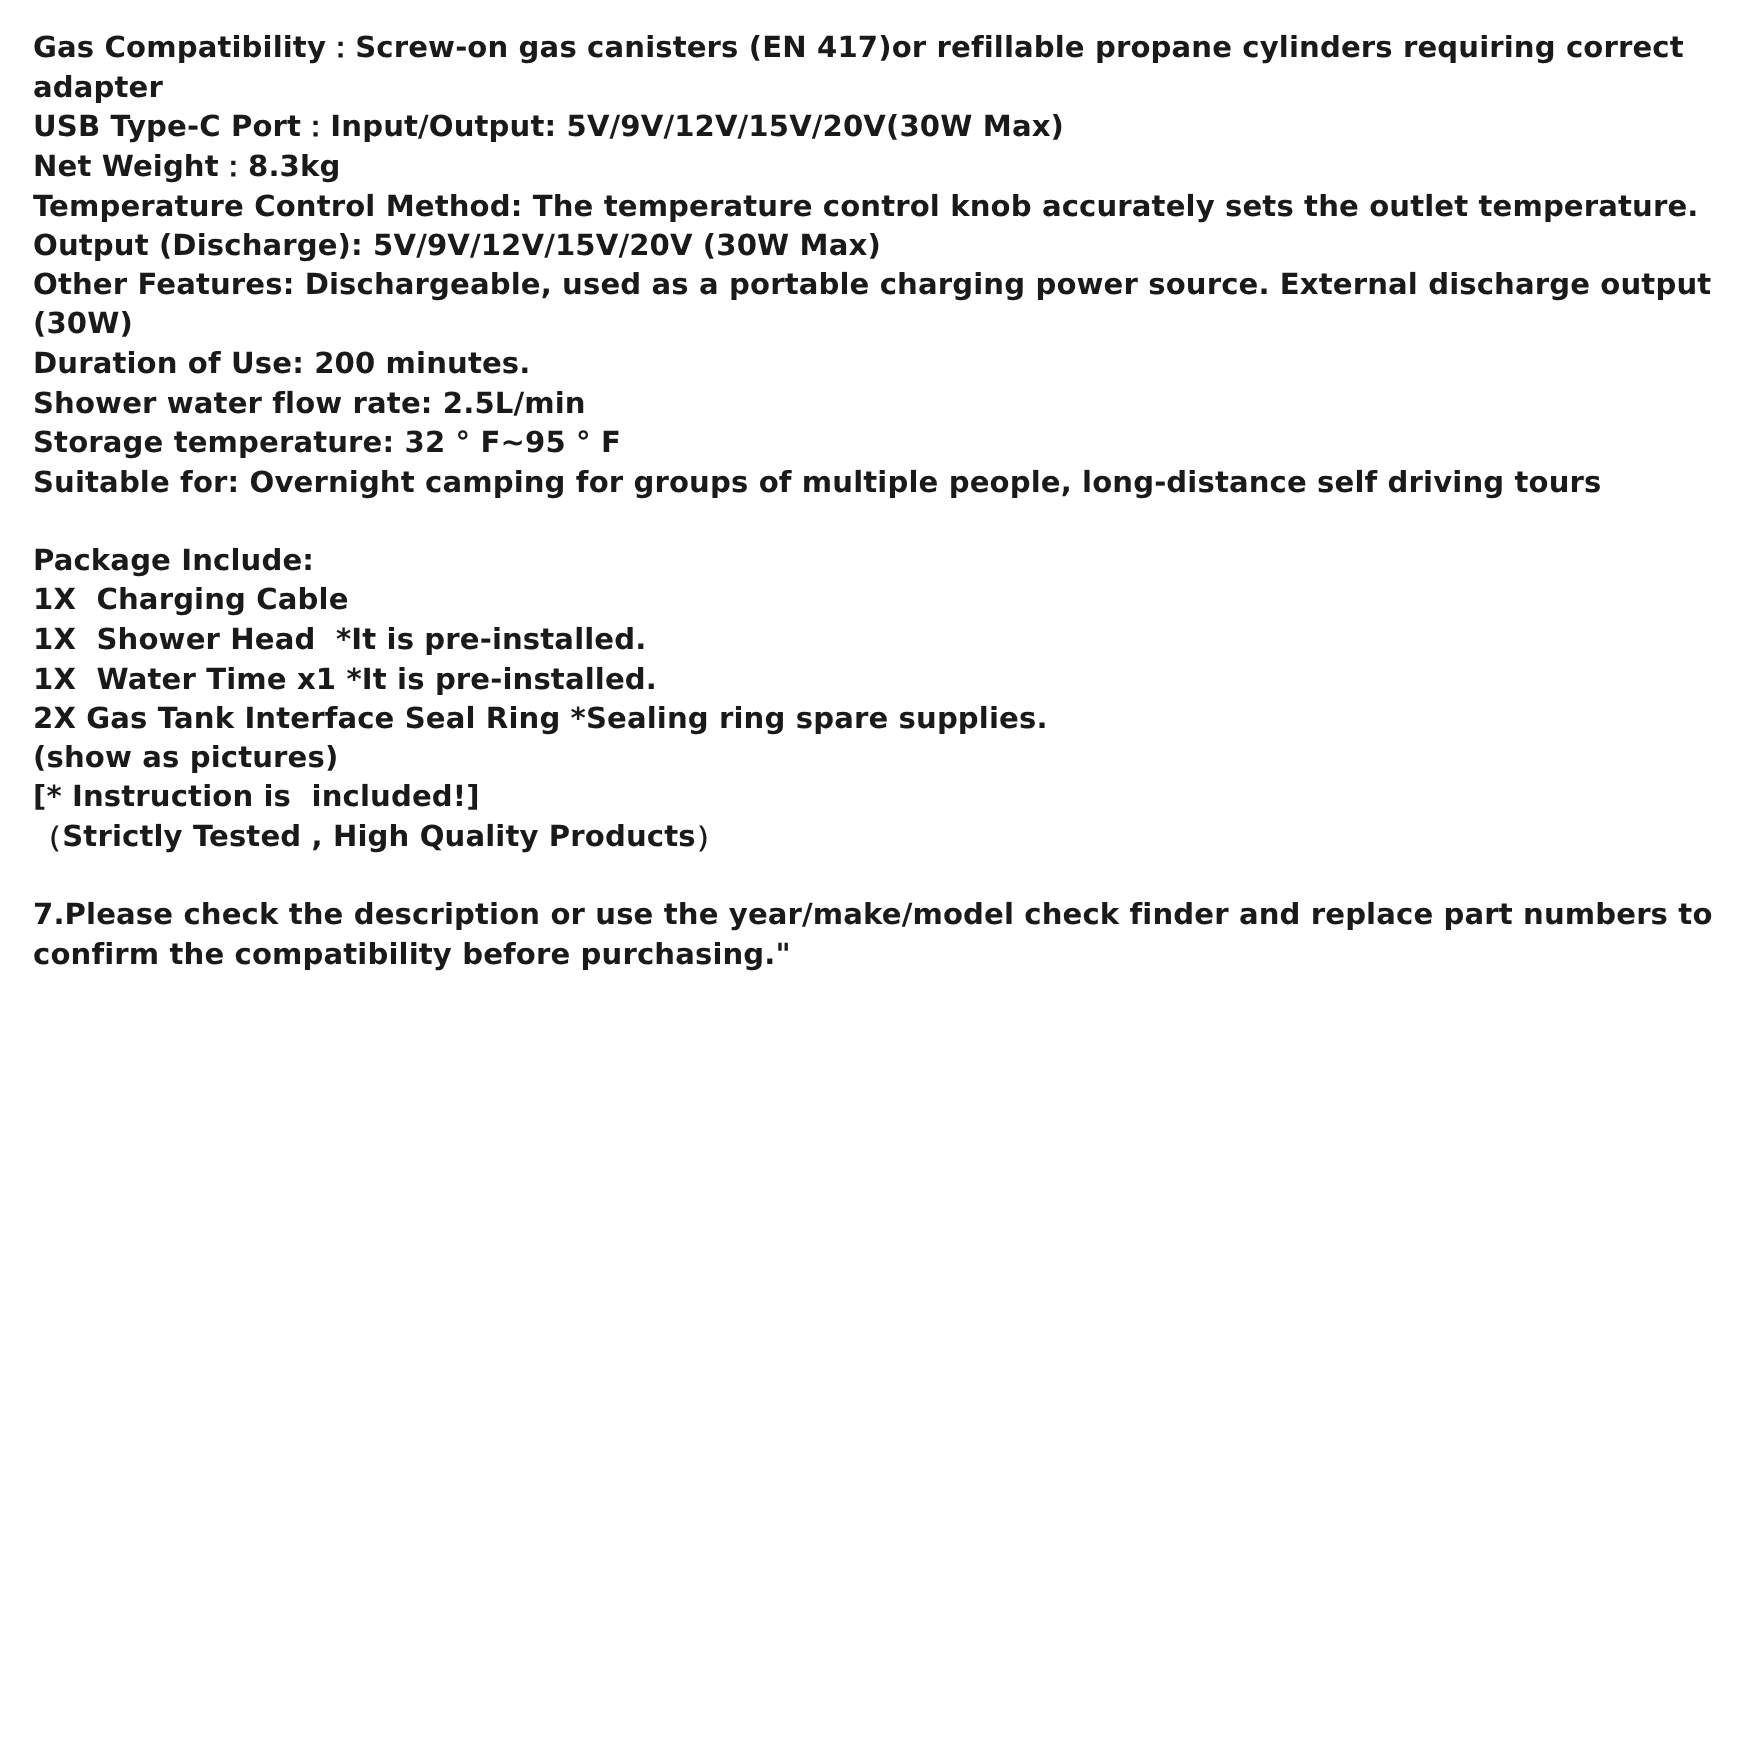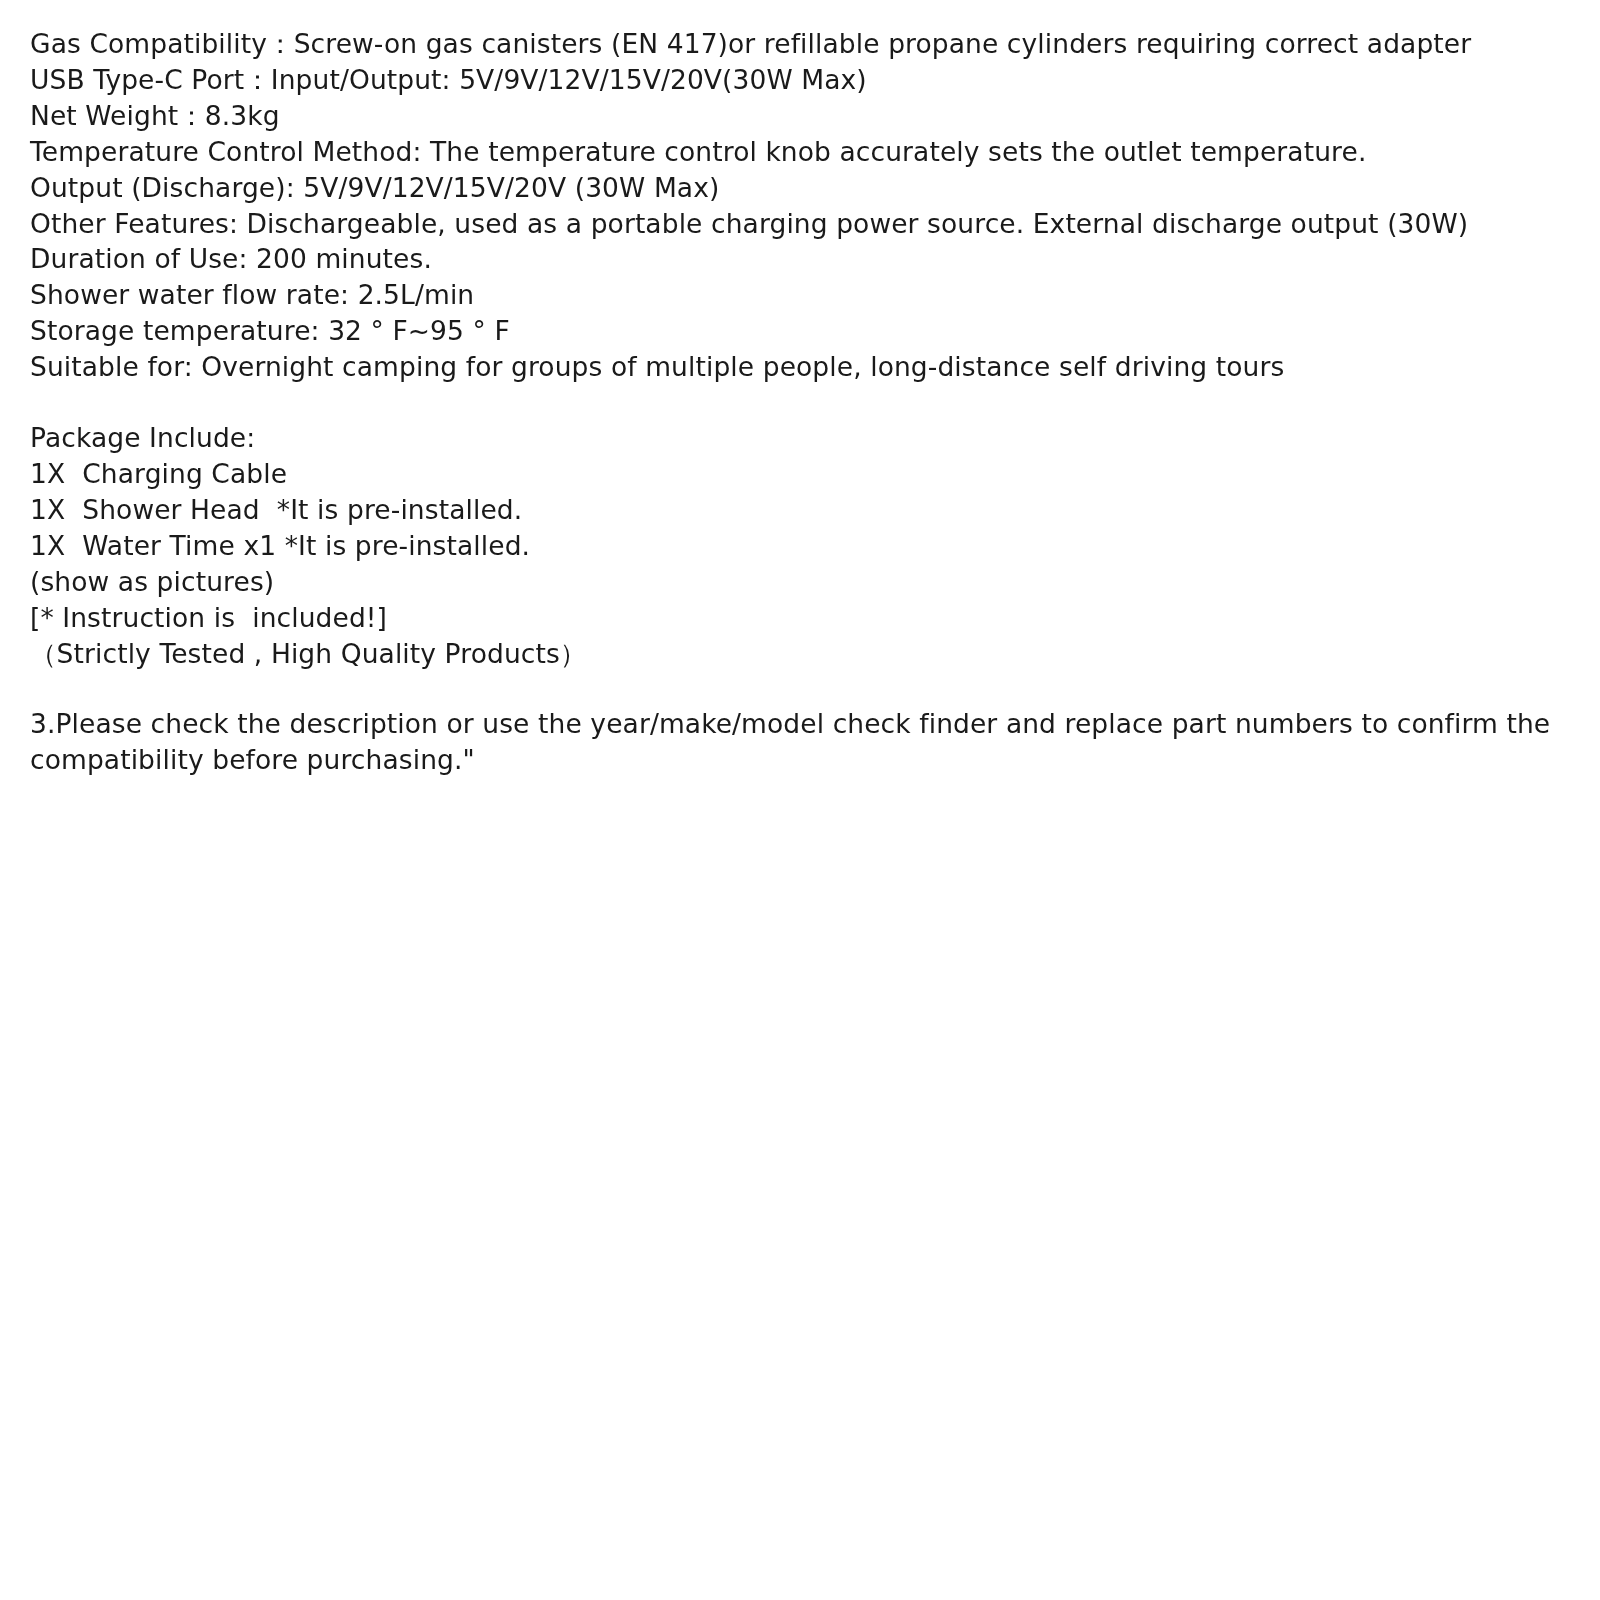--- a/index.html
+++ b/index.html
@@ -23,20 +23,21 @@
   .doc {
     font-size: 26.5px;
     line-height: 1.355;
     letter-spacing: 0.1px;
     color: #1a1a1a;
     max-width: 1540px;
   }
   .line {
     white-space: pre-wrap;
     word-wrap: break-word;
+    font-weight: bold;
   }
   .blank {
     height: 35px;
   }
 </style>
 </head>
 <body>
 
 <div class="page">
   <div class="doc">
@@ -51,22 +52,23 @@
     <div class="line">Shower water flow rate: 2.5L/min</div>
     <div class="line">Storage temperature: 32 ° F~95 ° F</div>
     <div class="line">Suitable for: Overnight camping for groups of multiple people, long-distance self driving tours</div>
 
     <div class="blank"></div>
 
     <div class="line">Package Include:</div>
     <div class="line">1X  Charging Cable</div>
     <div class="line">1X  Shower Head  *It is pre-installed.</div>
     <div class="line">1X  Water Time x1 *It is pre-installed.</div>
+    <div class="line">2X Gas Tank Interface Seal Ring *Sealing ring spare supplies.</div>
     <div class="line">(show as pictures)</div>
     <div class="line">[* Instruction is  included!]</div>
     <div class="line">（Strictly Tested , High Quality Products）</div>
 
     <div class="blank"></div>
 
-    <div class="line">3.Please check the description or use the year/make/model check finder and replace part numbers to confirm the compatibility before purchasing."</div>
+    <div class="line">7.Please check the description or use the year/make/model check finder and replace part numbers to confirm the compatibility before purchasing."</div>
 
   </div>
 </div>
 
 </body></html>

